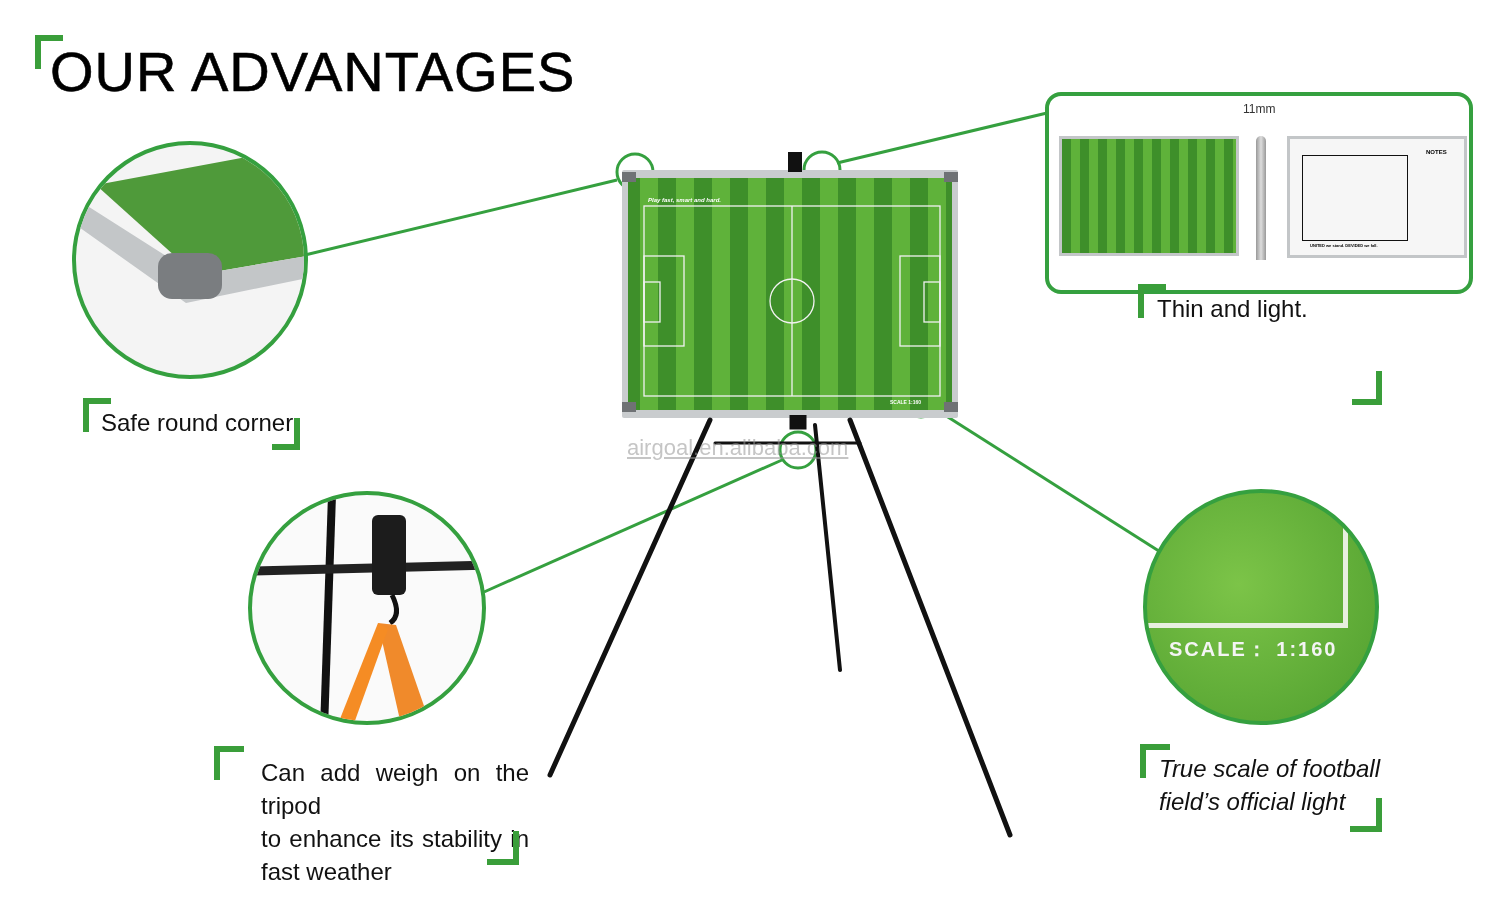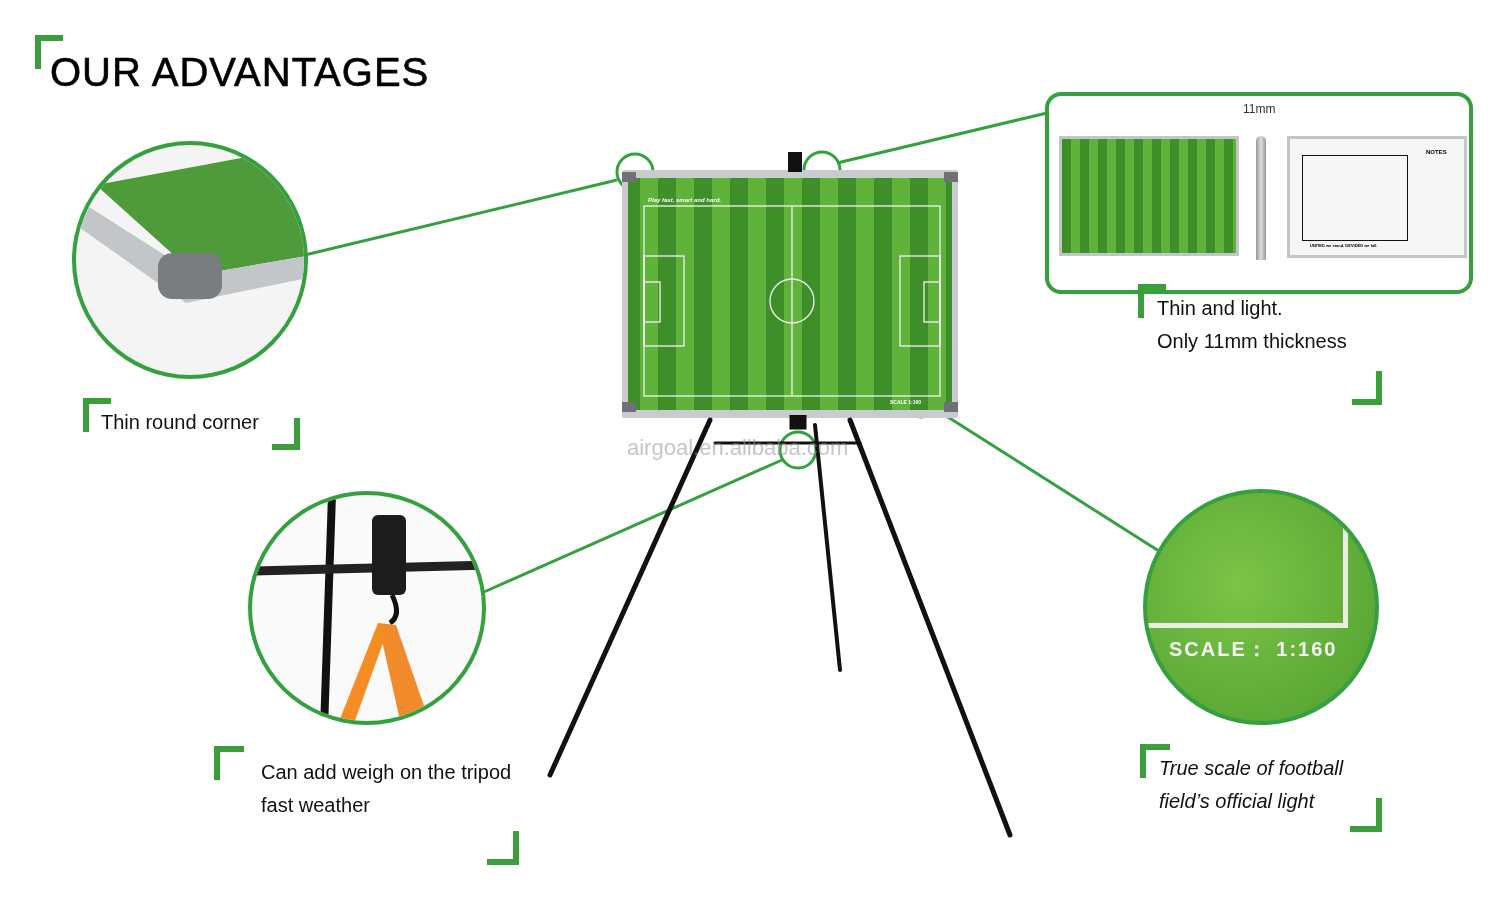--- a/index.html
+++ b/index.html
@@ -1,24 +1,24 @@
 <!DOCTYPE html>
 <html><head>
 <meta charset="utf-8">
 <style>
   html, body { margin:0; padding:0; background:#ffffff; }
   body { width:1500px; height:900px; position:relative; overflow:hidden; font-family:"Liberation Sans", sans-serif; color:#000; }
   .abs { position:absolute; }
-  .title { left:50px; top:40px; font-size:40px; font-weight:400; letter-spacing:1px; line-height:64px; -webkit-text-stroke:0.6px #000; }
+  .title { left:50px; top:40px; font-size:56px; font-weight:400; letter-spacing:1px; line-height:64px; -webkit-text-stroke:0.6px #000; }
   .bracket-tl { border-left:6px solid #3a9e3a; border-top:6px solid #3a9e3a; }
   .bracket-br { border-right:6px solid #3a9e3a; border-bottom:6px solid #3a9e3a; }
-  .caption { font-size:20px; line-height:33px; color:#111; font-weight:500; }
+  .caption { font-size:24px; line-height:33px; color:#111; font-weight:500; }
   .circle { border:4px solid #35a03f; border-radius:50%; overflow:hidden; box-sizing:border-box; }
   svg { display:block; }
-  .watermark { color:rgba(150,150,150,0.55); font-size:22px; }
+  .watermark { color:rgba(150,150,150,0.55); font-size:22px;text-decoration:underline; }
   .justify { text-align:justify; text-align-last:left; }
 </style>
 </head>
 <body>
 
 <div class="abs bracket-tl" style="left:35px;top:35px;width:22px;height:28px;"></div>
 <div class="abs title">OUR ADVANTAGES</div>
 
 <svg class="abs" style="left:0;top:0;" width="1500" height="900">
   <g stroke="#35a03f" stroke-width="3" fill="none">
@@ -75,53 +75,53 @@
 <div class="abs watermark" style="left:627px;top:435px;">airgoal.en.alibaba.com</div>
 
 <div class="abs circle" style="left:72px;top:141px;width:236px;height:238px;background:#f4f4f4;">
   <svg width="236" height="238" viewBox="0 0 236 238">
     <polygon points="20,40 236,0 236,110 120,130" fill="#4f9a3a"></polygon>
     <polygon points="10,60 120,130 236,110 236,132 110,158 0,80" fill="#c3c6c8"></polygon>
     <rect x="82" y="108" width="64" height="46" rx="14" fill="#7a7d80"></rect>
   </svg>
 </div>
 <div class="abs bracket-tl" style="left:83px;top:398px;width:22px;height:28px;"></div>
-<div class="abs caption" style="left:101px;top:406px;">Thin round corner</div>
+<div class="abs caption" style="left:101px;top:406px;">Safe round corner</div>
 <div class="abs bracket-br" style="left:272px;top:418px;width:22px;height:26px;"></div>
 
 <div class="abs" style="left:1045px;top:92px;width:428px;height:202px;border:4px solid #35a03f;border-radius:16px;box-sizing:border-box;background:#fff;">
   <div class="abs" style="left:10px;top:40px;width:180px;height:120px;background:repeating-linear-gradient(90deg,#3e8f2a 0 9px,#5fb23a 9px 18px);border:3px solid #c3c6c8;box-sizing:border-box;"></div>
   <div class="abs" style="left:194px;top:6px;font-size:12px;color:#333;">11mm</div>
   <div class="abs" style="left:207px;top:40px;width:10px;height:124px;background:linear-gradient(90deg,#999,#ddd,#999);border-radius:5px 5px 0 0;"></div>
   <div class="abs" style="left:238px;top:40px;width:180px;height:122px;background:#f6f6f6;border:3px solid #c3c6c8;box-sizing:border-box;">
     <div class="abs" style="left:136px;top:10px;font-size:6px;font-weight:bold;">NOTES</div>
     <div class="abs" style="left:12px;top:16px;width:104px;height:84px;border:1px solid #111;"></div>
     <div class="abs" style="left:20px;top:104px;font-size:4px;font-weight:bold;">UNITED we stand. DEVIDED we fall.</div>
   </div>
 </div>
 <div class="abs bracket-tl" style="left:1138px;top:284px;width:22px;height:28px;"></div>
 <div class="abs caption" style="left:1157px;top:292px;">
   <div>Thin and light.</div>
-  <div>Only 11mm thickness</div>
 </div>
 <div class="abs bracket-br" style="left:1352px;top:371px;width:24px;height:28px;"></div>
 
 <div class="abs circle" style="left:248px;top:491px;width:238px;height:234px;background:#fafafa;">
   <svg width="238" height="234" viewBox="0 0 238 234">
     <line x1="80" y1="0" x2="72" y2="234" stroke="#111" stroke-width="8"></line>
     <line x1="0" y1="76" x2="238" y2="70" stroke="#222" stroke-width="9"></line>
     <rect x="120" y="20" width="34" height="80" rx="6" fill="#1c1c1c"></rect>
     <path d="M140 100 Q150 120 138 128" stroke="#111" stroke-width="5" fill="none"></path>
     <polygon points="126,128 144,130 180,234 150,234" fill="#f08a2b"></polygon>
     <polygon points="126,128 136,134 100,234 84,234" fill="#f58c24"></polygon>
   </svg>
 </div>
 <div class="abs bracket-tl" style="left:214px;top:746px;width:24px;height:28px;"></div>
 <div class="abs caption justify" style="left:233px;top:756px;width:268px;margin-left:28px;">
   <div>Can add weigh on the tripod</div>
+  <div class="justify" style="text-align-last:justify;">to enhance its stability in</div>
   <div>fast weather</div>
 </div>
 <div class="abs bracket-br" style="left:487px;top:831px;width:26px;height:28px;"></div>
 
 <div class="abs circle" style="left:1143px;top:489px;width:236px;height:236px;background:radial-gradient(circle at 40% 40%,#7cc448,#4f9e2e);">
   <div class="abs" style="left:0;top:130px;width:200px;height:5px;background:#e8efe0;"></div>
   <div class="abs" style="left:196px;top:20px;width:5px;height:115px;background:#e8efe0;"></div>
   <div class="abs" style="left:22px;top:143px;font-size:20px;font-weight:bold;color:#f4f4f4;letter-spacing:2px;text-align:center;">SCALE： 1:160</div>
 </div>
 <div class="abs bracket-tl" style="left:1140px;top:744px;width:24px;height:28px;"></div>

